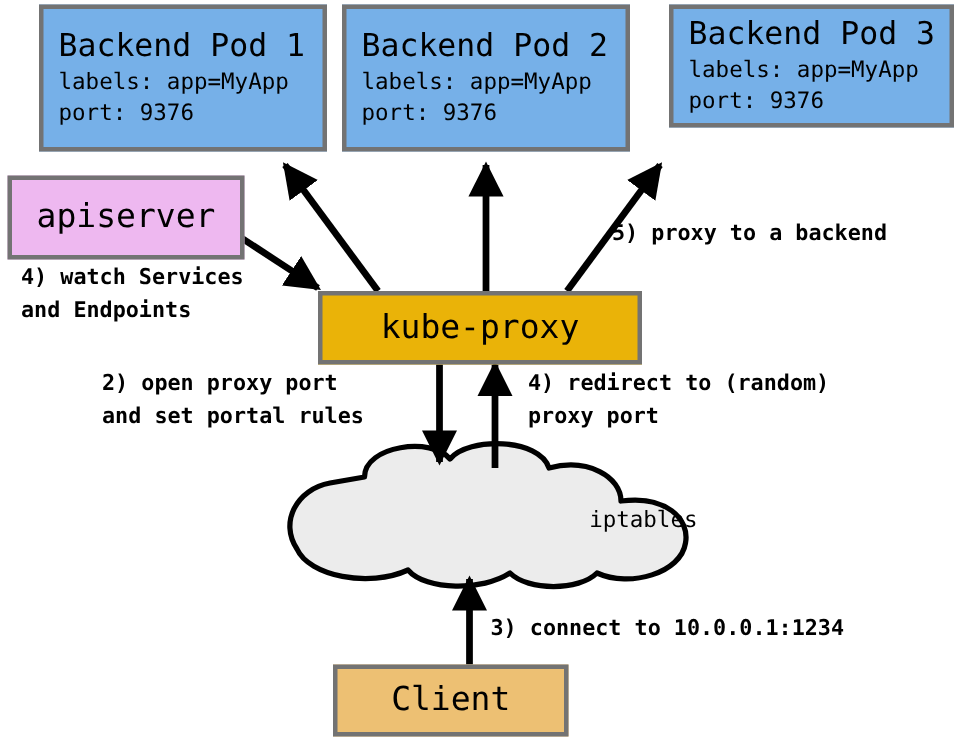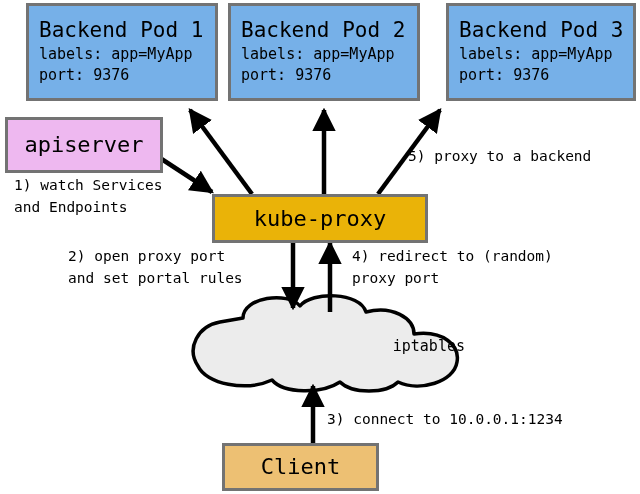--- a/index.html
+++ b/index.html
@@ -40,21 +40,21 @@
     letter-spacing: 0px;
     white-space: nowrap;
   }
   .pod-line {
     font-size: 15px;
     line-height: 21px;
     white-space: nowrap;
   }
   #pod1 { left: 26px;  top: 3px; width: 192px; height: 98px; }
   #pod2 { left: 228px; top: 3px; width: 192px; height: 98px; }
-  #pod3 { left: 446px; top: 3px; width: 190px; height: 98px; }
+  #pod3 { left: 446px; top: 3px; width: 190px; height: 82px; }
 
   #apiserver {
     left: 5px; top: 117px; width: 158px; height: 56px;
     background: #eeb8f0;
     align-items: center;
     justify-content: center;
   }
   #apiserver .label {
     font-size: 22px;
     line-height: 26px;
@@ -90,21 +90,21 @@
     top: 337px;
     width: 280px;
     text-align: right;
     font-size: 15px;
     line-height: 18px;
     z-index: 4;
   }
 
   .note {
     position: absolute;
-    font-weight: normal;
+    font-weight: bold;
     font-size: 14.5px;
     line-height: 22px;
     white-space: pre;
     z-index: 5;
   }
   #note1 { left: 14px;  top: 174px; }
   #note2 { left: 68px;  top: 245px; }
   #note4 { left: 352px; top: 245px; }
   #note5 { left: 408px; top: 145px; }
   #note3 { left: 327px; top: 408px; }
@@ -171,20 +171,20 @@
 <div class="node" id="kubeproxy">
   <div class="label">kube-proxy</div>
 </div>
 
 <div id="iptables-label">iptables</div>
 
 <div class="node" id="client">
   <div class="label">Client</div>
 </div>
 
-<div class="note" id="note1">1) watch Services
+<div class="note" id="note1">4) watch Services
 and Endpoints</div>
 <div class="note" id="note2">2) open proxy port
 and set portal rules</div>
 <div class="note" id="note3">3) connect to 10.0.0.1:1234</div>
 <div class="note" id="note4">4) redirect to (random)
 proxy port</div>
 <div class="note" id="note5">5) proxy to a backend</div>
 
 </body></html>

